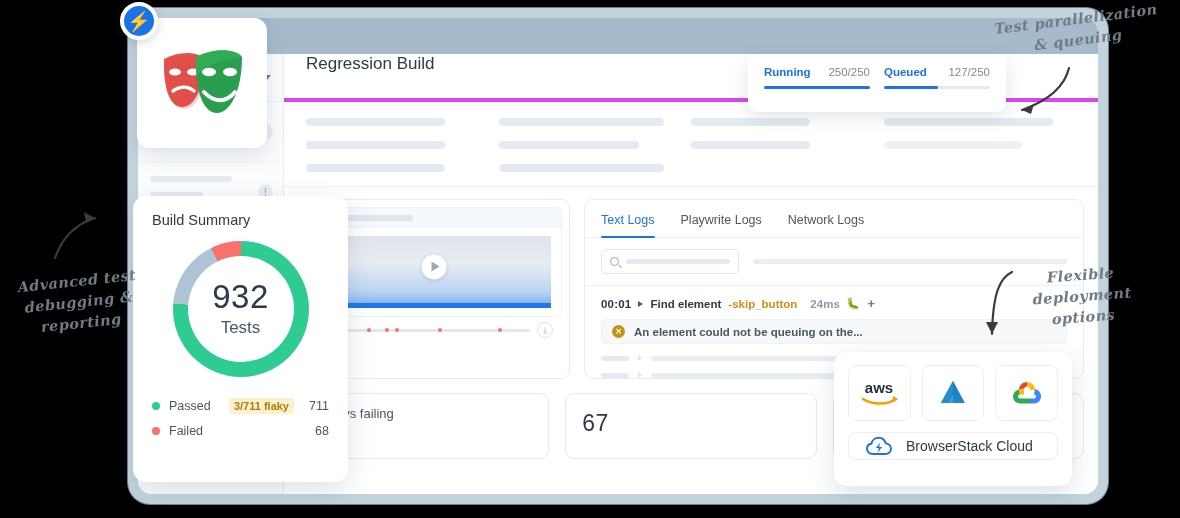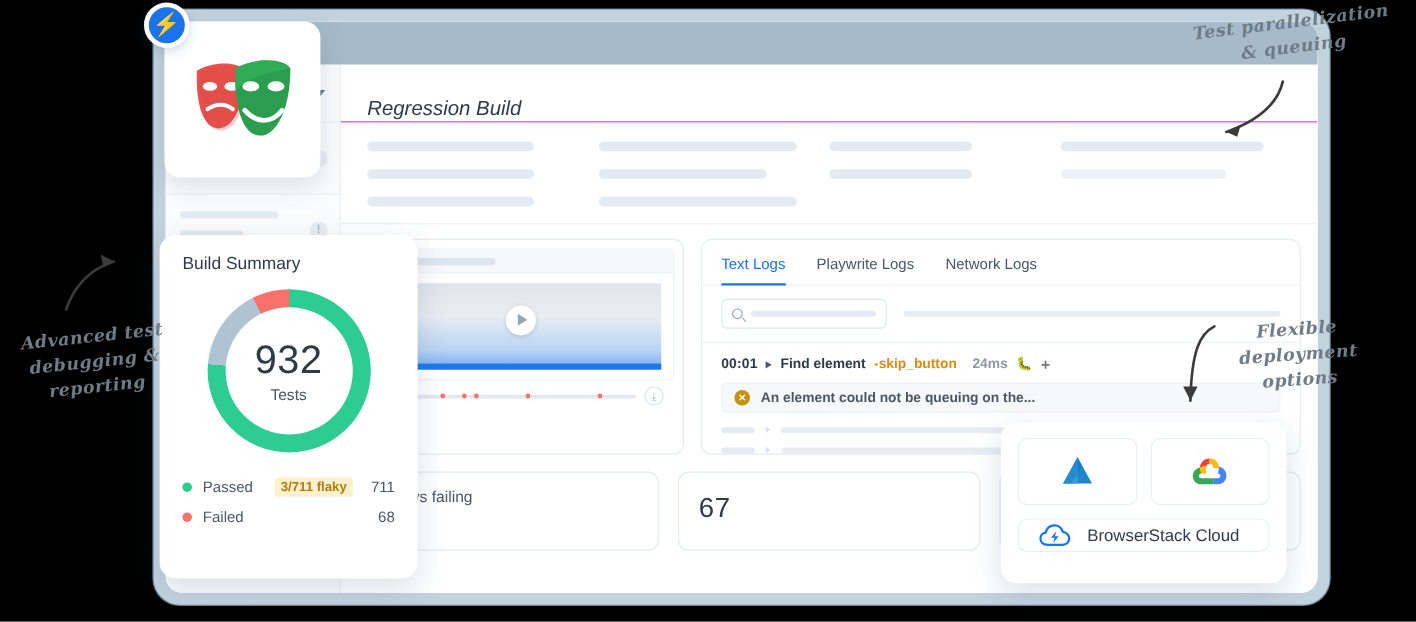--- a/index.html
+++ b/index.html
@@ -69,23 +69,22 @@
   .sk { background:#e4eaf1; border-radius:4px; height:6px; }
   .sb-row .sk + .sk { margin-top:10px; }
   .bang {
     position:absolute; right:10px; top:50%; transform:translateY(-50%);
     width:15px;height:15px;border-radius:50%; background:#e7edf3;
     color:#aab9c8; font-size:10px; line-height:15px; text-align:center; font-weight:bold;
   }
 
   .main { position:absolute; left:146px; top:0; right:0; bottom:0; background:#fff; }
   .main-head {
-    height:48px; display:flex; align-items:flex-end; padding:0 22px;
-    border-bottom:1px solid #d946ef;
-    font-style:italic;
+    height:48px; display:flex; align-items:flex-start; padding:0 22px;
+    border-bottom:4px solid #d946ef;
   }
   .main-title { font-size:17px; color:#2d3a47; }
 
   .sk-grid {
     display:flex; gap:0; padding:16px 22px 14px 22px; border-bottom:1px solid #eef2f6;
   }
   .sk-col { flex:1; }
   .sk-col .sk { height:8px; border-radius:4px; }
   .sk-col .sk + .sk { margin-top:15px; }
 
@@ -208,21 +207,21 @@
     padding:16px 19px;
   }
   .bs-title { font-size:14.5px; color:#2d3a47; }
   .donut-wrap { position:relative; width:136px; height:136px; margin:13px auto 0 auto; }
   .donut { width:136px;height:136px;border-radius:50%; }
   .donut-hole {
     position:absolute; left:15px; top:15px; width:106px;height:106px;border-radius:50%;
     background:#fff; display:flex; flex-direction:column; align-items:center; justify-content:center;
   }
   .donut-num { font-size:33px; color:#2d3a47; letter-spacing:.5px; line-height:1; }
-  .donut-sub { font-size:13px; color:#4a5764; margin-top:5px; }
+  .donut-sub { font-size:17px; color:#4a5764; margin-top:5px; }
   .legend { margin-top:16px; }
   .leg-row { display:flex; align-items:center; font-size:12.5px; color:#4a5764; height:25px; }
   .leg-dot { width:8px;height:8px;border-radius:50%; margin-right:9px; flex:none; }
   .leg-name { flex:0 0 auto; }
   .leg-spacer { flex:1; }
   .flaky {
     background:#fdf0cd; color:#b07c10; font-size:11px; font-weight:bold;
     padding:2px 5px; border-radius:3px; margin-right:9px;
   }
   .leg-val { color:#4a5764; min-width:26px; text-align:right; }
@@ -433,20 +432,42 @@
       <path d="M38 12 C54 3 78 3 84 12 C60 16 44 22 38 32 Z" fill="#35b85c" opacity=".55"></path>
       <ellipse cx="51" cy="27" rx="7" ry="4.2" fill="#fff"></ellipse>
       <ellipse cx="72" cy="27" rx="7" ry="4.2" fill="#fff"></ellipse>
       <path d="M46 47 C56 58 68 58 77 47" stroke="#fff" stroke-width="4" fill="none" stroke-linecap="round"></path>
     </svg>
   </div>
   <div class="pw-badge">
     <span class="bolt">⚡</span>
   </div>
 
+  <div class="rq-card">
+    <div class="rq-row">
+      <div class="rq-item">
+        <div class="rq-top">
+          <span class="rq-name">Running</span>
+          <span class="rq-count">250/250</span>
+        </div>
+        <div class="rq-bar">
+          <div class="rq-fill" style="width:100%"></div>
+        </div>
+      </div>
+      <div class="rq-item">
+        <div class="rq-top">
+          <span class="rq-name">Queued</span>
+          <span class="rq-count">127/250</span>
+        </div>
+        <div class="rq-bar">
+          <div class="rq-fill" style="width:51%"></div>
+        </div>
+      </div>
+    </div>
+  </div>
 
   <div class="bs-card">
     <div class="bs-title">Build Summary</div>
     <div class="donut-wrap">
       <div class="donut" style="background:conic-gradient(from 0deg,#2ecc92 0deg 274.6deg,#aec4d4 274.6deg 333.7deg,#f8726b 333.7deg 360deg);"></div>
       <div class="donut-hole">
         <div class="donut-num">932</div>
         <div class="donut-sub">Tests</div>
       </div>
     </div>
@@ -462,20 +483,27 @@
         <span class="leg-dot" style="background:#f8726b"></span>
         <span class="leg-name">Failed</span>
         <span class="leg-spacer"></span>
         <span class="leg-val">68</span>
       </div>
     </div>
   </div>
 
   <div class="cloud-card">
     <div class="cloud-top">
+      <div class="cloud-tile">
+        <svg width="44" height="30" viewBox="0 0 44 30">
+          <text x="22" y="15" text-anchor="middle" font-family="Liberation Sans, sans-serif" font-size="15" font-weight="bold" fill="#252f3e">aws</text>
+          <path d="M6 21 C15 27 31 27 39 21" stroke="#ff9900" stroke-width="2.6" fill="none" stroke-linecap="round"></path>
+          <path d="M36 18 L41 21 L35.5 23.5 Z" fill="#ff9900"></path>
+        </svg>
+      </div>
       <div class="cloud-tile">
         <svg width="32" height="28" viewBox="0 0 32 28">
           <path d="M16 2 L28 24 L4 24 Z" fill="#1f86c9"></path>
           <path d="M16 2 L16 24 L4 24 Z" fill="#3aa0dd"></path>
           <path d="M16 2 L20 10 L11 24 L4 24 Z" fill="#0f7bbd" opacity=".55"></path>
         </svg>
       </div>
       <div class="cloud-tile">
         <svg width="34" height="28" viewBox="0 0 34 28">
           <path d="M17 3 C12 3 9 7 9 11 L14 11 C14 9 15 7.5 17 7.5 Z" fill="#ea4335"></path>

